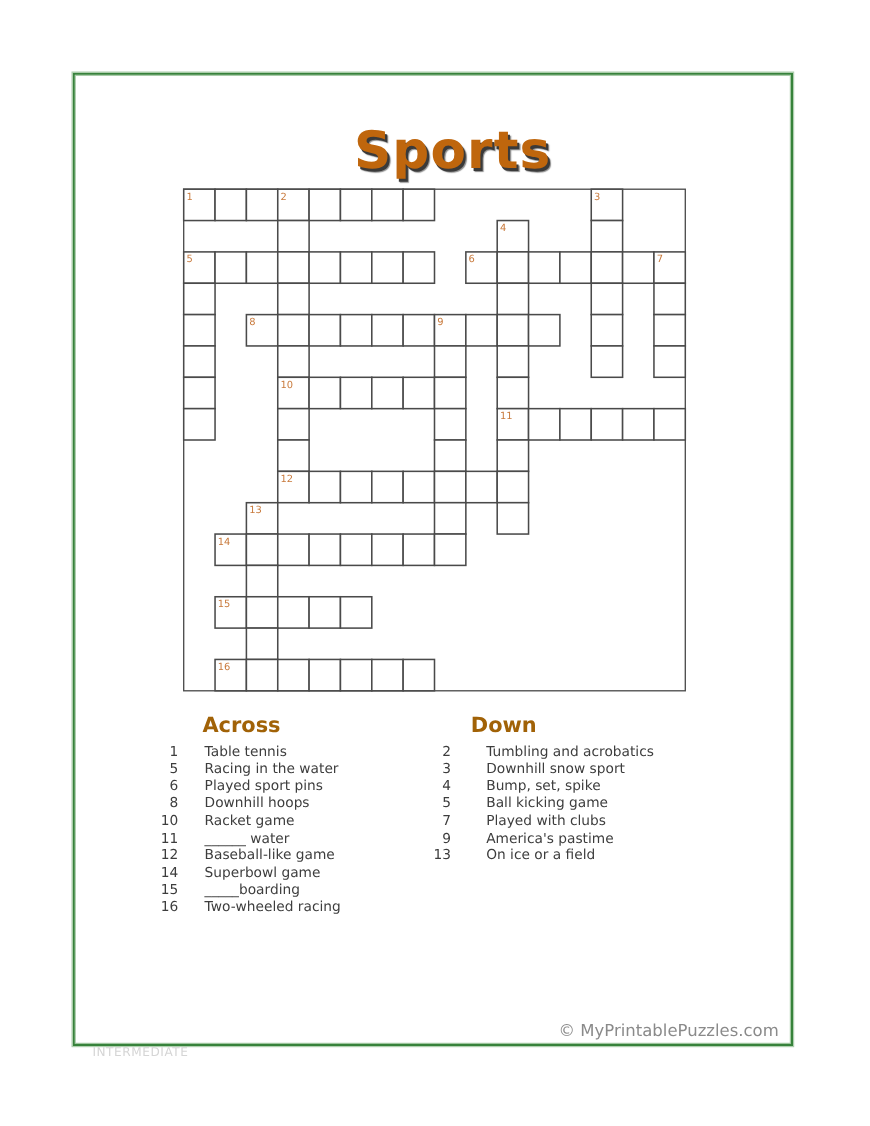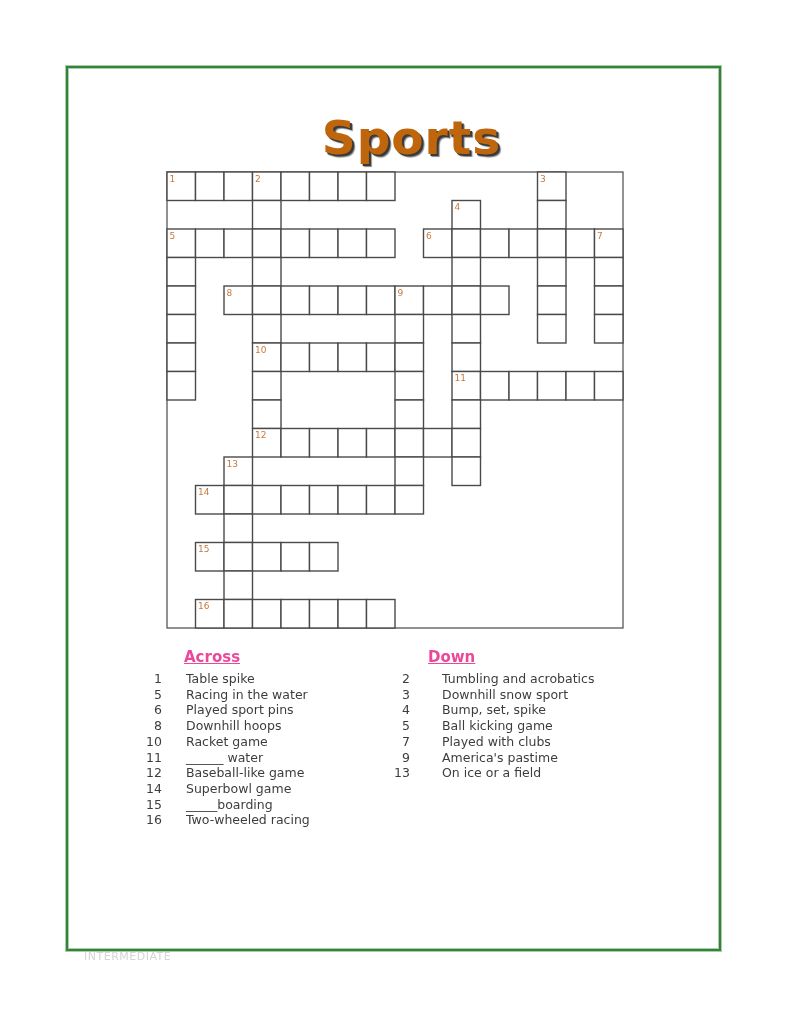--- a/index.html
+++ b/index.html
@@ -20,22 +20,22 @@
     text-shadow: 2px 2px 0 #3A3A3A, 3px 3px 1px rgba(40,40,40,0.55);
   }
   .grid-svg { position:absolute; left:0; top:0; }
   .gridbox  { fill:none;    stroke:#4A4A4A; stroke-width:1.2; }
   .gridcell { fill:#FFFFFF; stroke:#4A4A4A; stroke-width:1.4; }
   .gridnum  { font-size:9px; fill:#C8793B; font-family:"DejaVu Sans",sans-serif; }
   .clues { position:absolute; top:648px; font-size:12.5px; color:#3D3D3D; }
   .clues-across { left:140px; }
   .clues-down   { left:388px; }
   .clue-header {
-    font-weight:bold; font-size:15px; color:#ec4899;
-    text-decoration:underline; margin-bottom:5px; display:inline-block;
+    font-weight:bold; font-size:19px; color:#a16207;
+    margin-bottom:5px; display:inline-block;
   }
   .clues-across .clue-header { margin-left:44px; }
   .clues-down   .clue-header { margin-left:40px; }
   .clue-list { }
   .clue-row { display:flex; line-height:15.7px; }
   .clue-num { width:22px; text-align:right; flex:none; }
   .clues-across .clue-text { margin-left:24px; }
   .clues-down   .clue-text { margin-left:32px; }
   .footer-left {
     position:absolute; left:84px; top:950px; font-size:11px;
@@ -175,21 +175,21 @@
       <text x="198.0" y="495.0" class="gridnum">14</text>
       <text x="198.0" y="552.0" class="gridnum">15</text>
       <text x="198.0" y="609.0" class="gridnum">16</text>
     </svg>
 
   <div class="clues clues-across">
     <div class="clue-header">Across</div>
     <div class="clue-list">
         <div class="clue-row">
           <span class="clue-num">1</span>
-          <span class="clue-text">Table spike</span>
+          <span class="clue-text">Table tennis</span>
         </div>
         <div class="clue-row">
           <span class="clue-num">5</span>
           <span class="clue-text">Racing in the water</span>
         </div>
         <div class="clue-row">
           <span class="clue-num">6</span>
           <span class="clue-text">Played sport pins</span>
         </div>
         <div class="clue-row">
@@ -251,13 +251,14 @@
           <span class="clue-text">America's pastime</span>
         </div>
         <div class="clue-row">
           <span class="clue-num">13</span>
           <span class="clue-text">On ice or a field</span>
         </div>
       </div>
   </div>
 
   <div class="footer-left">INTERMEDIATE</div>
+  <div class="footer-right">© MyPrintablePuzzles.com</div>
 </div>
 
 </body></html>

